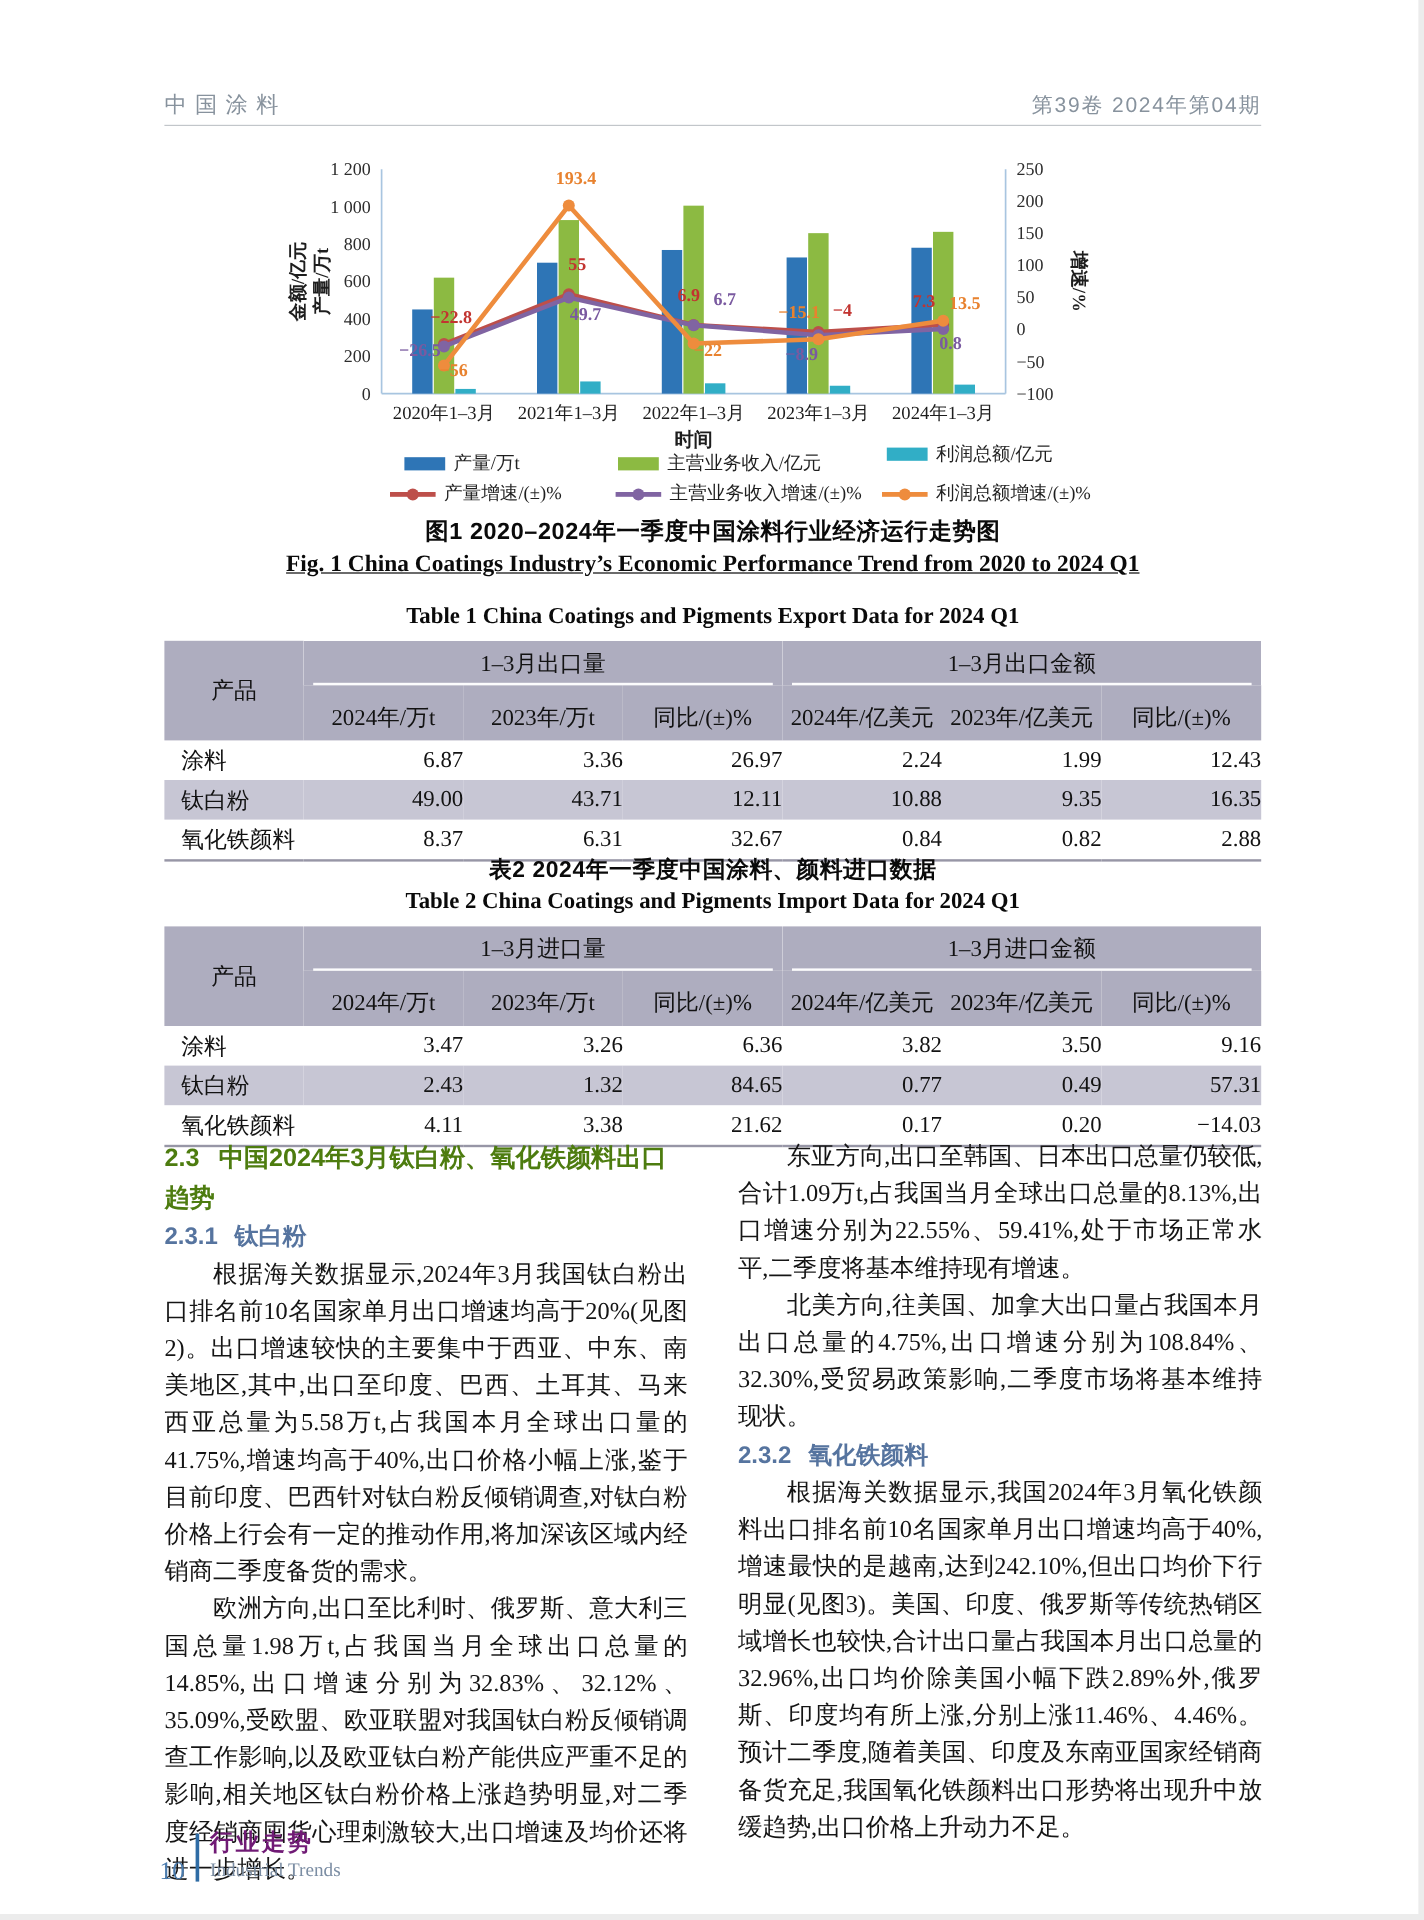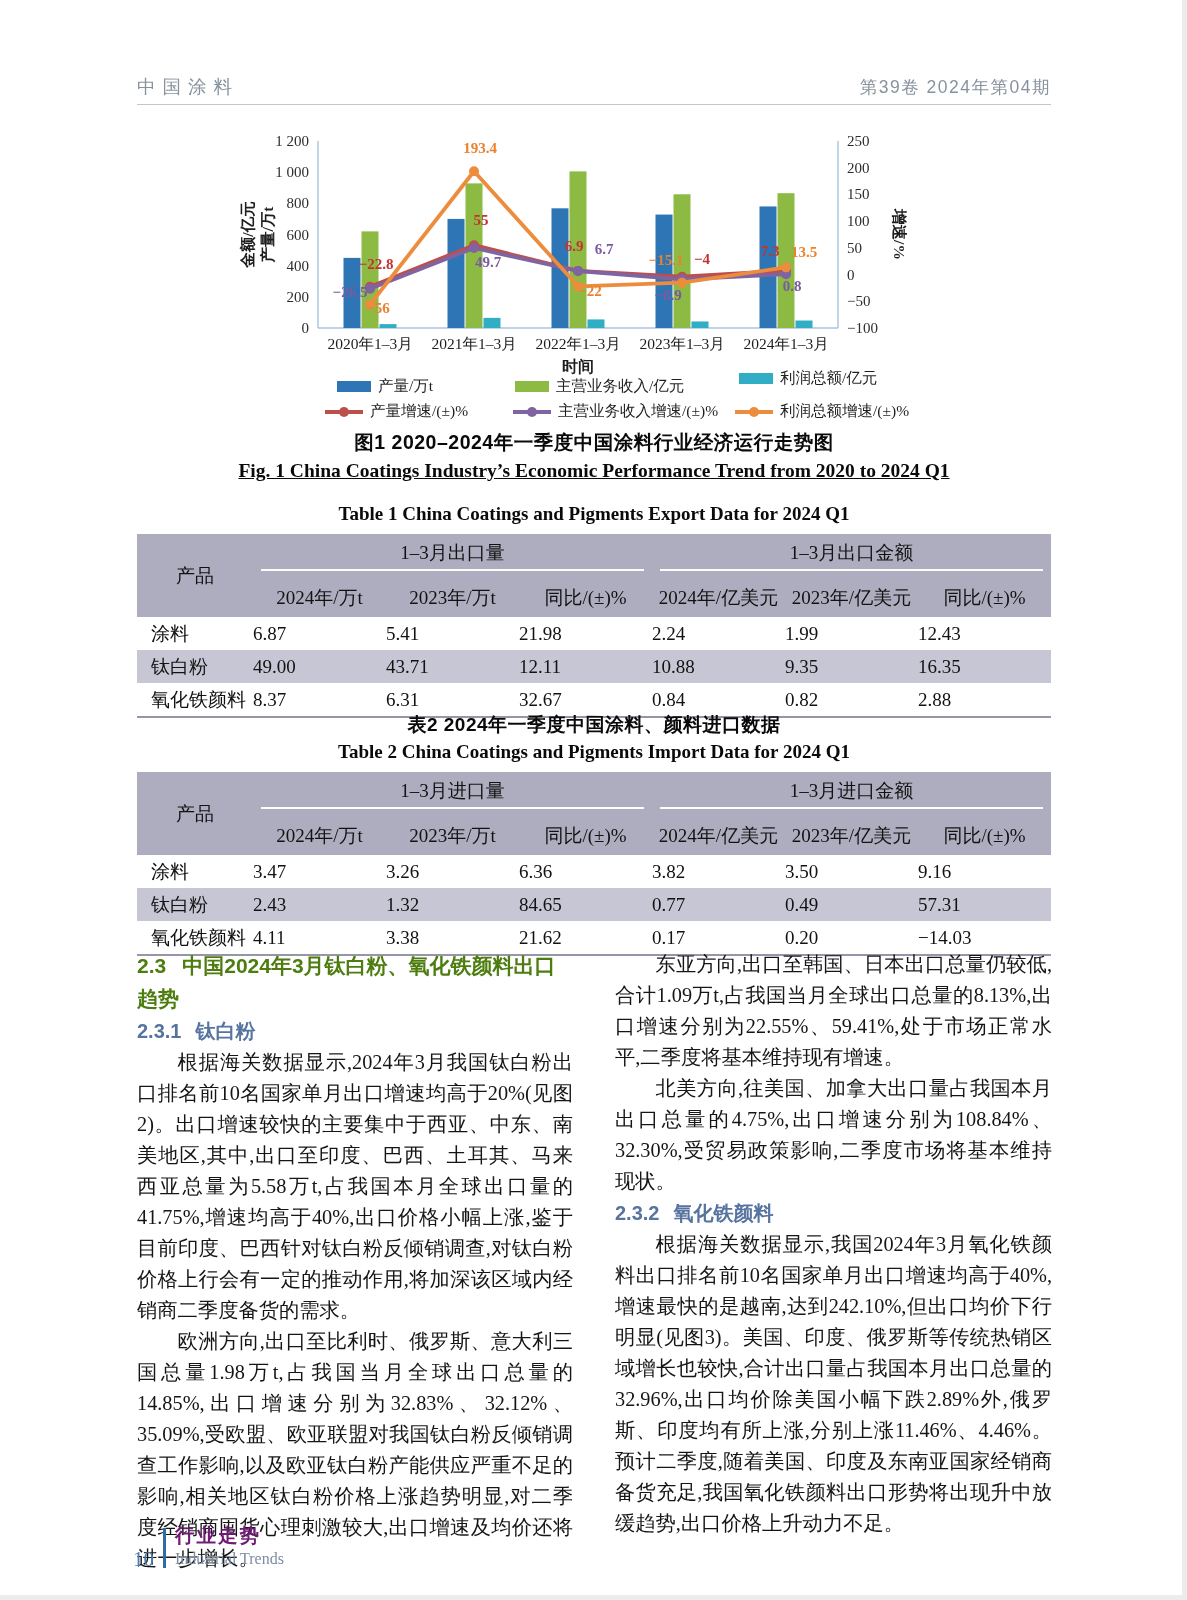--- a/index.html
+++ b/index.html
@@ -42,21 +42,21 @@
   .tcap-cn{font-family:"Liberation Sans","DejaVu Sans",sans-serif;font-weight:bold;font-size:19px;
            text-align:center;color:#0a0a0a;letter-spacing:0.5px;}
   .tcap-en{font-weight:bold;font-size:19px;text-align:center;color:#0a0a0a;margin-top:3px;}
   table.jtable{width:100%;border-collapse:collapse;table-layout:fixed;margin-top:9px;
                font-size:19px;color:#121212;border-bottom:2px solid #9796a6;}
   .jtable th{font-weight:normal;}
   .jtable .hdr{background:#aeadbf;}
   .jtable th.th-group{position:relative;padding:6px 0 5px;}
   .jtable th.th-group::after{content:"";position:absolute;left:8px;right:8px;bottom:0;height:2px;background:#fcfcfd;}
   .jtable th.th-sub{padding:14px 0 6px;}
-  .jtable td{padding:4px 0 3px;text-align:left;}
+  .jtable td{padding:4px 0 3px;text-align:right;}
   .jtable td.prod{text-align:left;padding-left:14px;}
   .jtable tr.stripe td{background:#c7c6d4;}
 
   
   .col{position:absolute;top:949px;}
   .col-l{left:137px;width:436px;}
   .col-r{left:615px;width:437px;}
   .sec-h1{font-family:"Liberation Sans","DejaVu Sans",sans-serif;font-weight:bold;
           font-size:21px;color:#4d7c0f;line-height:33px;}
   .sec-h1 .num{margin-right:16px;}
@@ -229,22 +229,22 @@
         <th class="th-sub">2024年/万t</th>
         <th class="th-sub">2023年/万t</th>
         <th class="th-sub">同比/(±)%</th>
         <th class="th-sub">2024年/亿美元</th>
         <th class="th-sub">2023年/亿美元</th>
         <th class="th-sub">同比/(±)%</th>
       </tr>
       <tr>
         <td class="prod">涂料</td>
         <td>6.87</td>
-        <td>5.41</td>
-        <td>21.98</td>
+        <td>3.36</td>
+        <td>26.97</td>
         <td>2.24</td>
         <td>1.99</td>
         <td>12.43</td>
       </tr>
       <tr class="stripe">
         <td class="prod">钛白粉</td>
         <td>49.00</td>
         <td>43.71</td>
         <td>12.11</td>
         <td>10.88</td>

